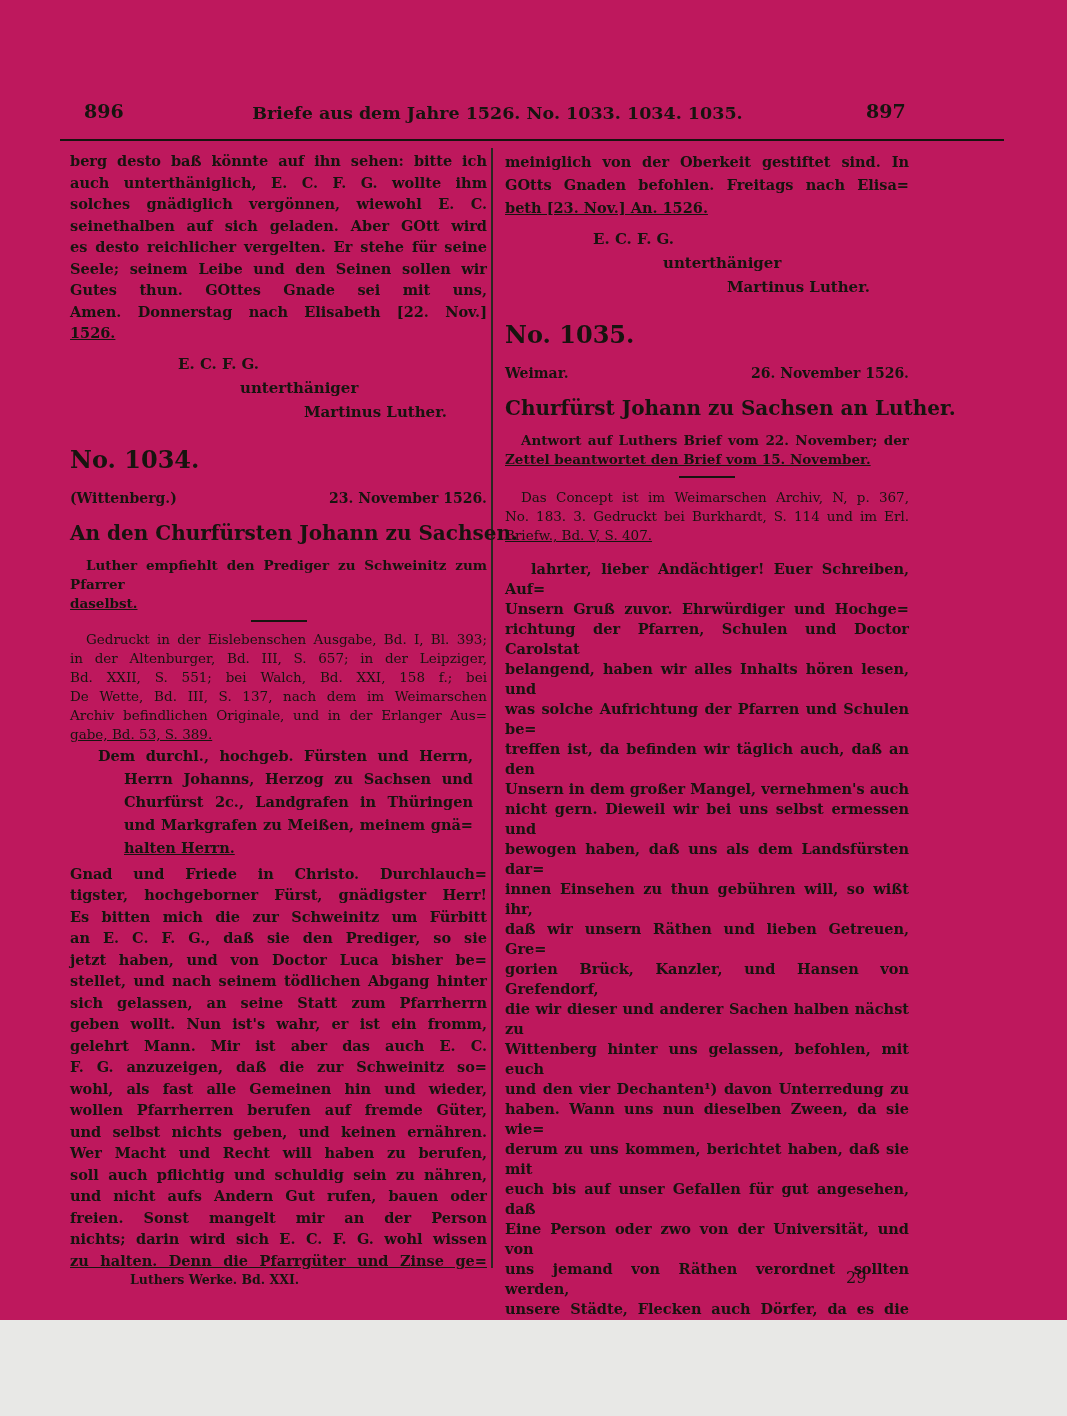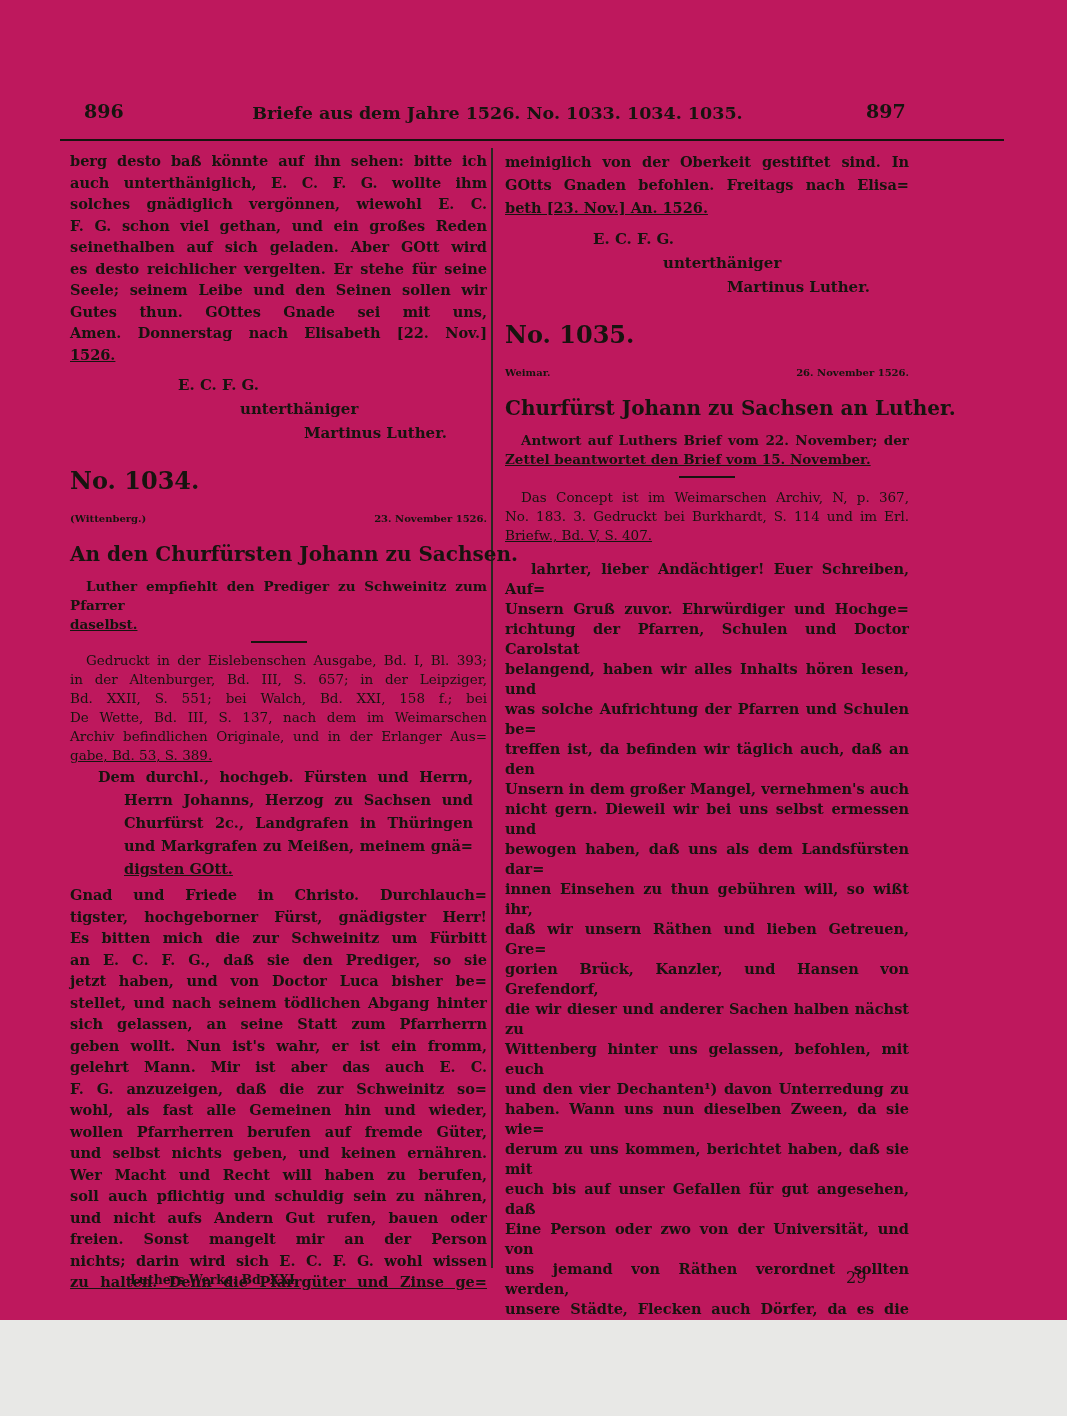--- a/index.html
+++ b/index.html
@@ -31,21 +31,21 @@
   .body1035 { font-size:14.5px; font-weight:bold; line-height:20px; margin-top:14px; }
   .indent-first .ln:first-child { text-indent:26px; }
 
   .sig { margin-top:8px; font-size:15px; font-weight:bold; line-height:24px; }
   .sig .s1 { padding-left:108px; } .sig .s2 { padding-left:170px; } .sig .s3 { padding-left:234px; }
   .col-right .sig .s1 { padding-left:88px; } .col-right .sig .s2 { padding-left:158px; }
   .col-right .sig .s3 { padding-left:222px; }
 
   .no-head { margin-top:22px; font-size:24px; font-weight:bold; text-align:left; line-height:28px; }
   .meta { display:flex; justify-content:space-between; margin-top:14px;
-          font-size:10px; font-weight:bold; line-height:20px; }
+          font-size:14px; font-weight:bold; line-height:20px; }
   .letter-title { margin-top:12px; font-size:20px; font-weight:bold; text-align:center;
                   line-height:26px; white-space:nowrap; }
   .summary { margin-top:10px; font-size:13.5px; font-weight:bold; line-height:19px; }
   .summary .ln:first-child, .bib .ln:first-child, .src .ln:first-child { text-indent:16px; }
   .rule-short { height:2px; width:56px; background:#17140f; margin:7px auto 0 auto; }
   .bib { margin-top:8px; font-size:13.5px; line-height:19px; }
   .src { margin-top:10px; font-size:13.5px; line-height:19px; }
 
   .address { margin-left:28px; margin-right:14px;
              font-size:14.5px; font-weight:bold; line-height:23px; }
@@ -70,21 +70,20 @@
   <div class="hdr-title">Briefe aus dem Jahre 1526.  No. 1033. 1034. 1035.</div>
   <div class="hdr-num" style="left:866px">897</div>
   <div class="hdr-rule"></div>
   <div class="v-rule"></div>
 
   <div class="col col-left">
     <div class="para">
         <div class="ln">berg desto baß könnte auf ihn sehen: bitte ich</div>
         <div class="ln">auch unterthäniglich, E. C. F. G. wollte ihm</div>
         <div class="ln">solches gnädiglich vergönnen, wiewohl E. C.</div>
-        <div class="ln">F. G. schon viel gethan, und ein großes Reden</div>
         <div class="ln">seinethalben auf sich geladen.  Aber GOtt wird</div>
         <div class="ln">es desto reichlicher vergelten.  Er stehe für seine</div>
         <div class="ln">Seele; seinem Leibe und den Seinen sollen wir</div>
         <div class="ln">Gutes thun.  GOttes Gnade sei mit uns,</div>
         <div class="ln">Amen.  Donnerstag nach Elisabeth [22. Nov.]</div>
         <div class="ln last">1526.</div>
       </div>
     <div class="sig">
       <div class="s1">E. C. F. G.</div>
       <div class="s2">unterthäniger</div>
@@ -107,21 +106,21 @@
         <div class="ln">Bd. XXII, S. 551;  bei Walch, Bd. XXI, 158 f.;  bei</div>
         <div class="ln">De Wette, Bd. III, S. 137, nach dem im Weimarschen</div>
         <div class="ln">Archiv befindlichen Originale, und in der Erlanger Aus=</div>
         <div class="ln last">gabe, Bd. 53, S. 389.</div>
       </div>
     <div class="address">
         <div class="ln">Dem durchl., hochgeb. Fürsten und Herrn,</div>
         <div class="ln">Herrn Johanns, Herzog zu Sachsen und</div>
         <div class="ln">Churfürst 2c., Landgrafen in Thüringen</div>
         <div class="ln">und Markgrafen zu Meißen, meinem gnä=</div>
-        <div class="ln last">digsten GOtt.</div>
+        <div class="ln last">halten Herrn.</div>
       </div>
     <div class="body1034 justall">
         <div class="ln">Gnad und Friede in Christo.  Durchlauch=</div>
         <div class="ln">tigster, hochgeborner Fürst, gnädigster Herr!</div>
         <div class="ln">Es bitten mich die zur Schweinitz um Fürbitt</div>
         <div class="ln">an E. C. F. G., daß sie den Prediger, so sie</div>
         <div class="ln">jetzt haben, und von Doctor Luca bisher be=</div>
         <div class="ln">stellet, und nach seinem tödlichen Abgang hinter</div>
         <div class="ln">sich gelassen, an seine Statt zum Pfarrherrn</div>
         <div class="ln">geben wollt.  Nun ist's wahr, er ist ein fromm,</div>

